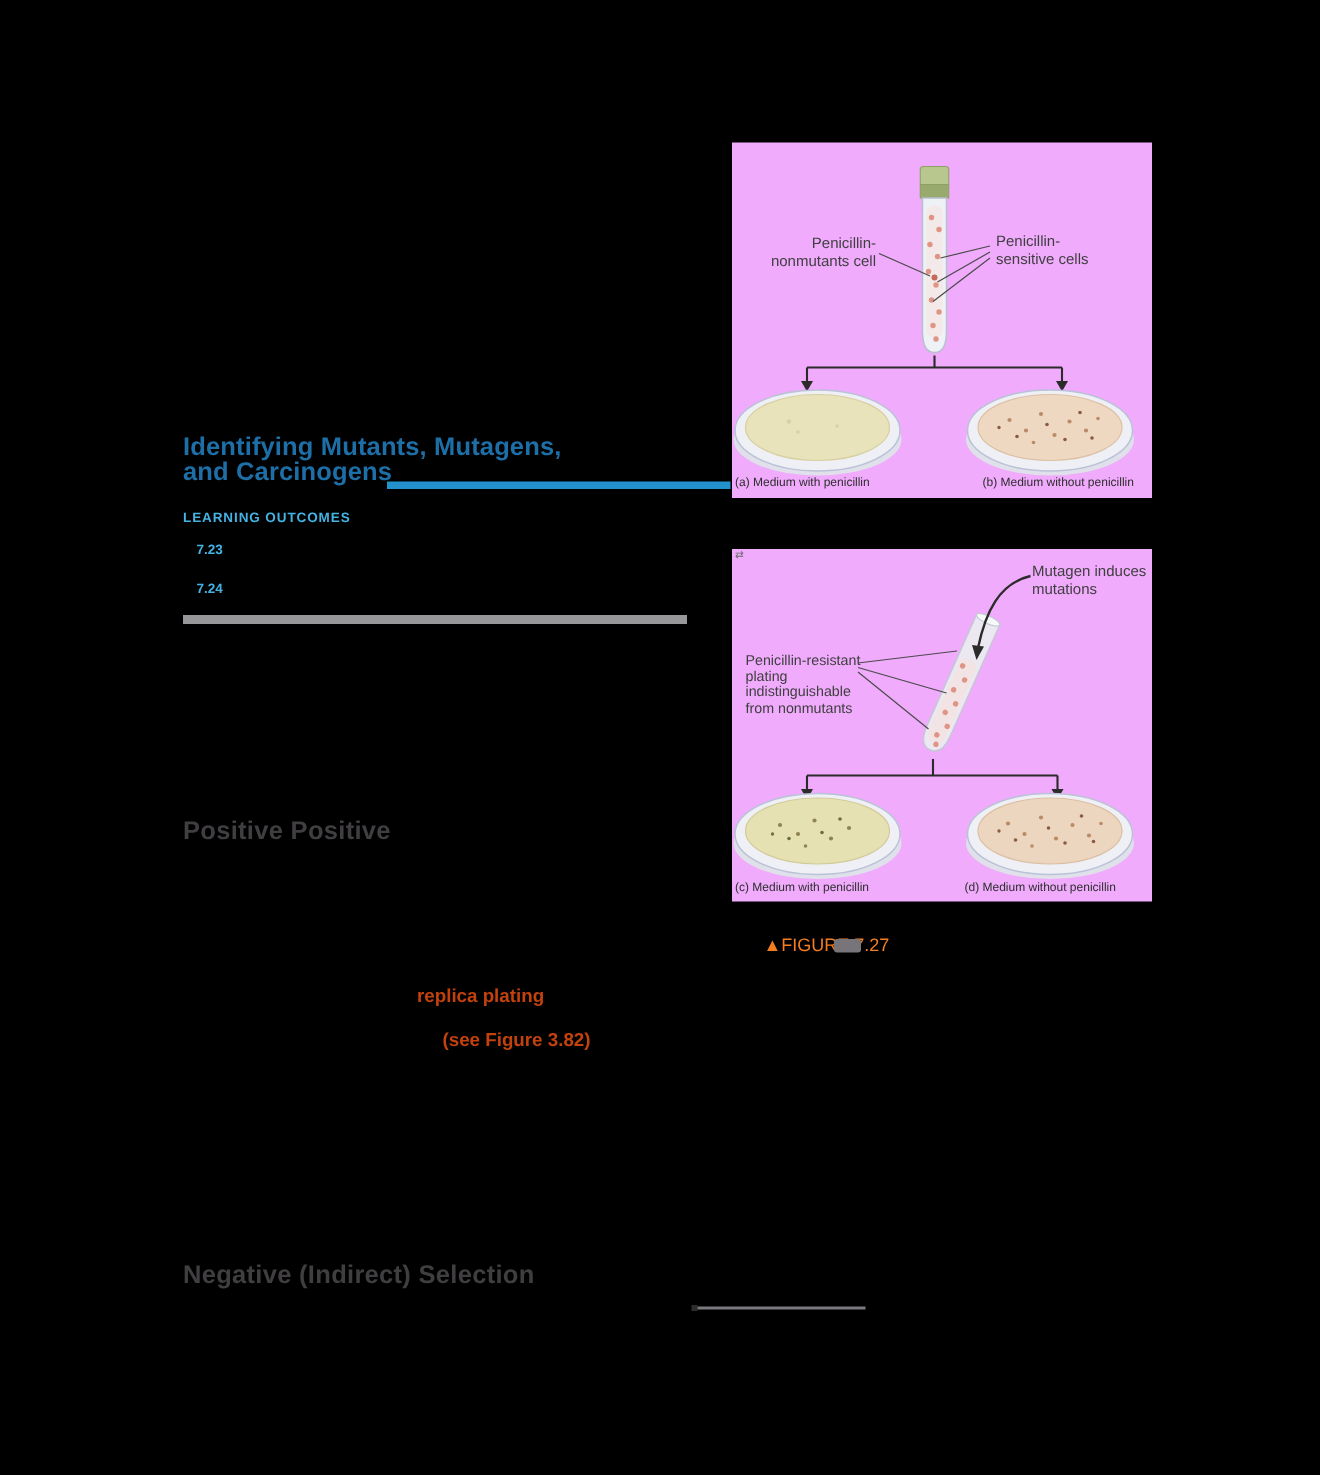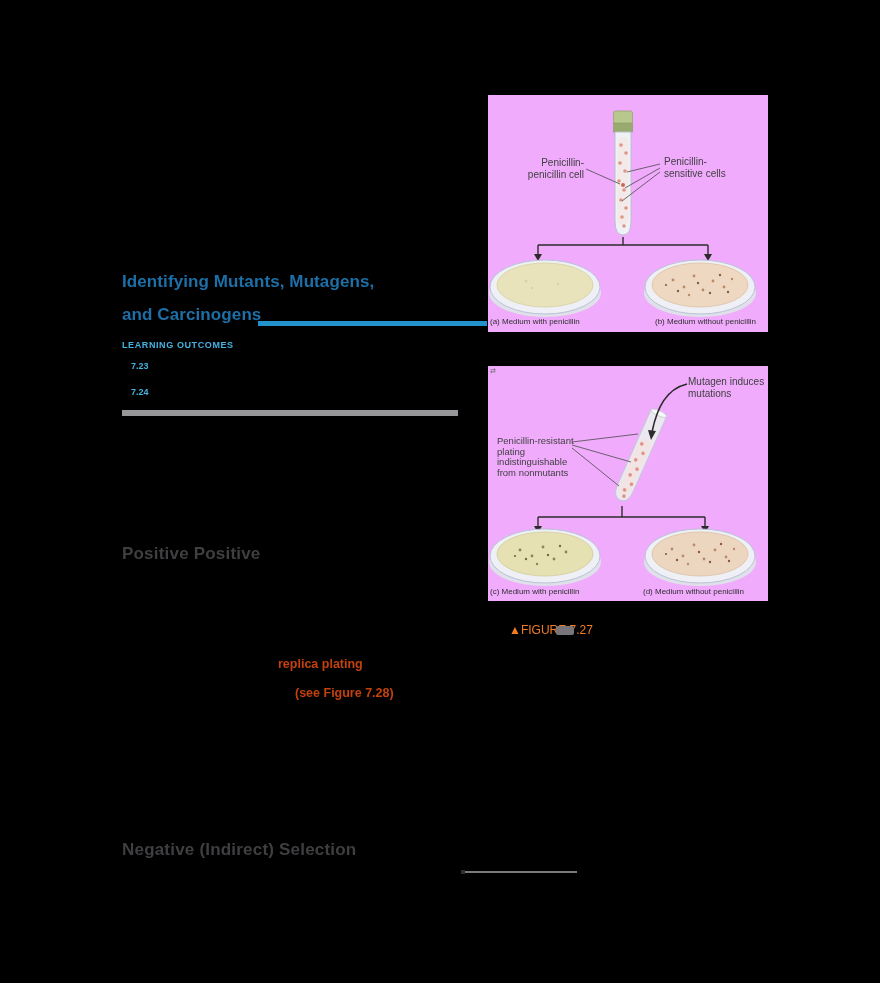--- a/index.html
+++ b/index.html
@@ -31,36 +31,36 @@
   .fig-label { position:absolute; color:#3f3f3f; font-size:10px; line-height:11.5px; }
   .fig-label-sm { position:absolute; color:#3f3f3f; font-size:9.5px; line-height:10.5px; }
   .fig-cap { position:absolute; color:#2e2e2e; font-size:8px; line-height:9px; white-space:nowrap; }
   .tiny-marker { position:absolute; color:#6a6a6a; font-size:7px; line-height:7px; }
 </style>
 </head>
 <body>
 
 <div class="page">
 
-  <div class="abs h1" style="left:122px; top:274px;">Identifying Mutants, Mutagens,</div>
+  <div class="abs h1" style="left:122px; top:290px;">Identifying Mutants, Mutagens,</div>
   <div class="abs h1" style="left:122px; top:307px;">and Carcinogens</div>
   <div class="abs title-rule" style="left:258px; top:321px; width:229px;"></div>
 
   <div class="abs subhead" style="left:122px; top:340px;">LEARNING OUTCOMES</div>
 
   <div class="abs obj-num" style="left:131px; top:361px;">7.23</div>
   <div class="abs obj-num" style="left:131px; top:387px;">7.24</div>
 
   <div class="abs divider" style="left:122px; top:410px; width:336px; height:6px;"></div>
 
   <div class="abs gray-heading" style="left:122px; top:544px;">Positive Positive</div>
   <div class="abs gray-heading" style="left:122px; top:840px;">Negative (Indirect) Selection</div>
 
   <span class="abs orange-link" style="left:278px; top:657px;">replica plating</span>
-  <span class="abs orange-link" style="left:295px; top:686px;">(see Figure 7.28)</span>
+  <span class="abs orange-link" style="left:295px; top:686px;">(see Figure 3.82)</span>
 
   <span class="abs fig-caption-label" style="left:465px; top:623px;">▲FIGURE 7.27</span>
   <span class="abs caption-fragment" style="left:556px; top:626px;"></span>
 
   <div class="abs rule-tick" style="left:461px; top:870px;"></div>
   <div class="abs thin-rule" style="left:465px; top:871px; width:112px;"></div>
 
   <div class="abs figure" style="left:488px; top:95px; width:280px; height:237px;">
     <svg width="280" height="237" viewBox="0 0 280 237">
 
@@ -128,21 +128,21 @@
             <circle cx="210" cy="188" r="1.2"></circle>
           <circle cx="222" cy="198" r="1.2"></circle>
             <circle cx="232" cy="180" r="1.2"></circle>
           <circle cx="240" cy="197" r="1.2"></circle>
             <circle cx="178" cy="190" r="1.1"></circle>
         </g>
       </g>
     </svg>
     <div class="fig-label" style="left:18px; top:62px; width:78px; text-align:right;">
       <div>Penicillin-</div>
-      <div>penicillin cell</div>
+      <div>nonmutants cell</div>
     </div>
     <div class="fig-label" style="left:176px; top:61px; width:75px;">
       <div>Penicillin-</div>
       <div>sensitive cells</div>
     </div>
     <div class="fig-cap" style="left:2px; top:222px;">(a) Medium with penicillin</div>
     <div class="fig-cap" style="left:167px; top:222px;">(b) Medium without penicillin</div>
   </div>
 
   <div class="abs figure" style="left:488px; top:366px; width:280px; height:235px;">

